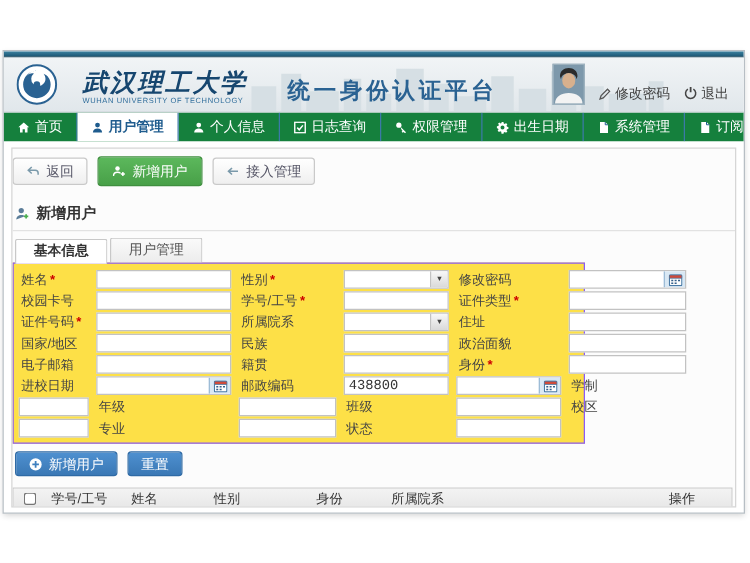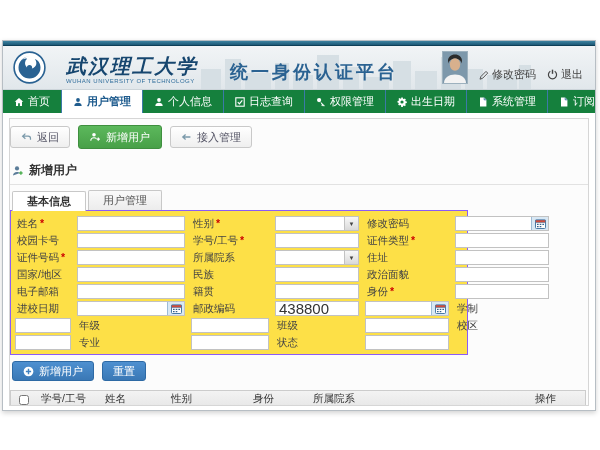--- a/index.html
+++ b/index.html
@@ -47,21 +47,21 @@
   .tabs { display:flex; margin-top:5px; padding-left:2px; position:relative; z-index:2; }
   .tab { height:20px; line-height:19px; padding:0 14px; font-size:11px; color:#555;
          background:linear-gradient(#fafafa,#ececec); border:1px solid #c8c8c8; border-bottom:none;
          margin-right:2px; border-radius:2px 2px 0 0; cursor:pointer; }
   .tab.active { background:#fff; color:#333; font-weight:bold; position:relative; top:1px; line-height:18px; }
   .panel { border:1px solid #8b5cf6; background:#fde047; width:458px; padding:5px 4px 4px; position:relative; z-index:1; }
   .grid { display:grid; grid-template-columns:56px 108px 78px 84px 84px 94px; column-gap:6px; row-gap:2px; align-items:center; }
   .flabel { font-size:10.5px; color:#444; white-space:nowrap; padding-left:2px; }
   .star { color:#cc0000; margin-left:2px; font-weight:bold; }
   .inp { display:flex; height:15px; border:1px solid #c2c2c2; background:#fff; align-items:stretch; overflow:hidden; }
-  .inp input { flex:1; min-width:0; border:none; outline:none; background:transparent; font-size:15px; padding:0 3px; font-family:Liberation Sans, sans-serif; color:#333; }
+  .inp input { flex:1; min-width:0; border:none; outline:none; background:transparent; font-size:11px; padding:0 3px; font-family:Liberation Mono, monospace; color:#333; }
   .sel-btn { width:14px; background:linear-gradient(#f8f8f8,#d9d9d9); border-left:1px solid #c2c2c2;
              font-size:6px; color:#444; display:flex; align-items:center; justify-content:center; cursor:pointer; }
   .cal-btn { width:17px; background:#d9e8f4; border-left:1px solid #9dbcd6; display:flex; align-items:center; justify-content:center; cursor:pointer; }
   .actions { margin-top:6px; display:flex; gap:8px; padding-left:2px; }
   .btn-blue { height:20px; padding:0 10px; font-size:11px; color:#fff; background:linear-gradient(#4e90d0,#3a78b5); border:1px solid #2e6aa5; }
   .table-wrap { margin-top:9px; border:1px solid #cccccc; background:#fff; width:576px; }
   .thead { display:flex; align-items:center; height:17px; background:linear-gradient(#f3f3f3,#e7e7e7); border-bottom:1px solid #cfcfcf; font-size:10.5px; color:#333; }
   .th { padding:0 4px; white-space:nowrap; overflow:hidden; }
   .th input[type=checkbox] { width:10px; height:10px; margin:0 0 0 4px; vertical-align:middle; }
 </style>

